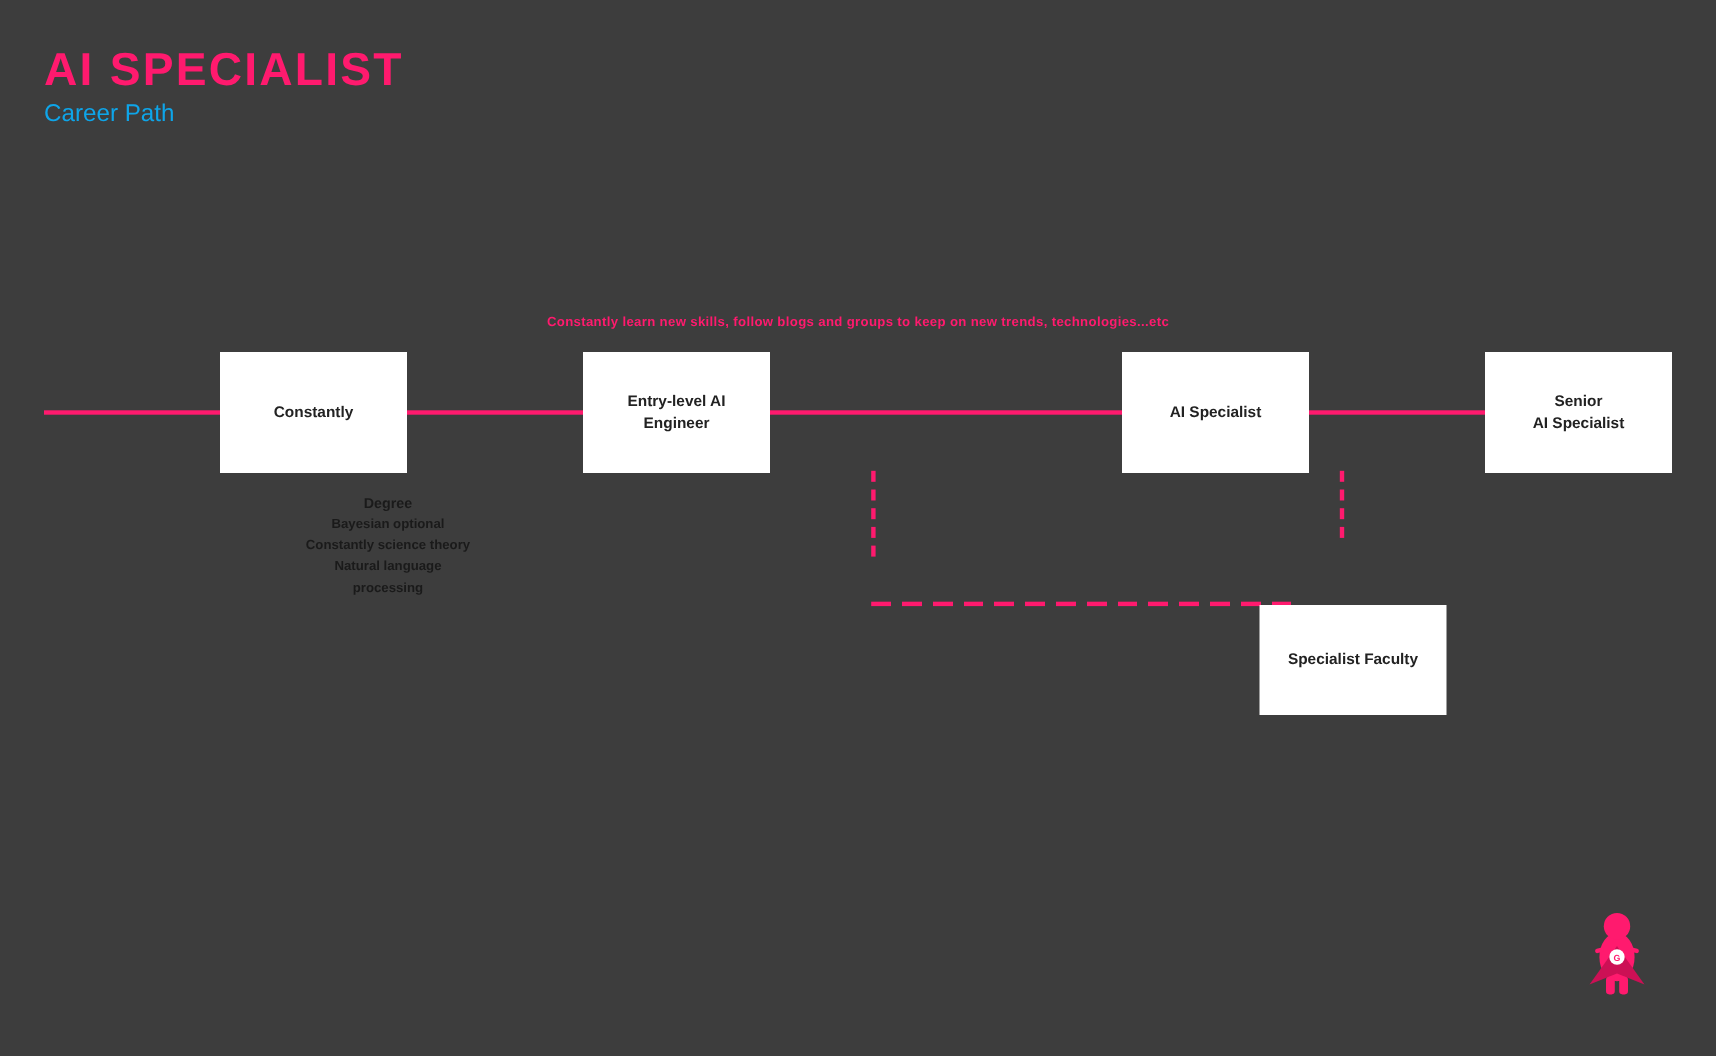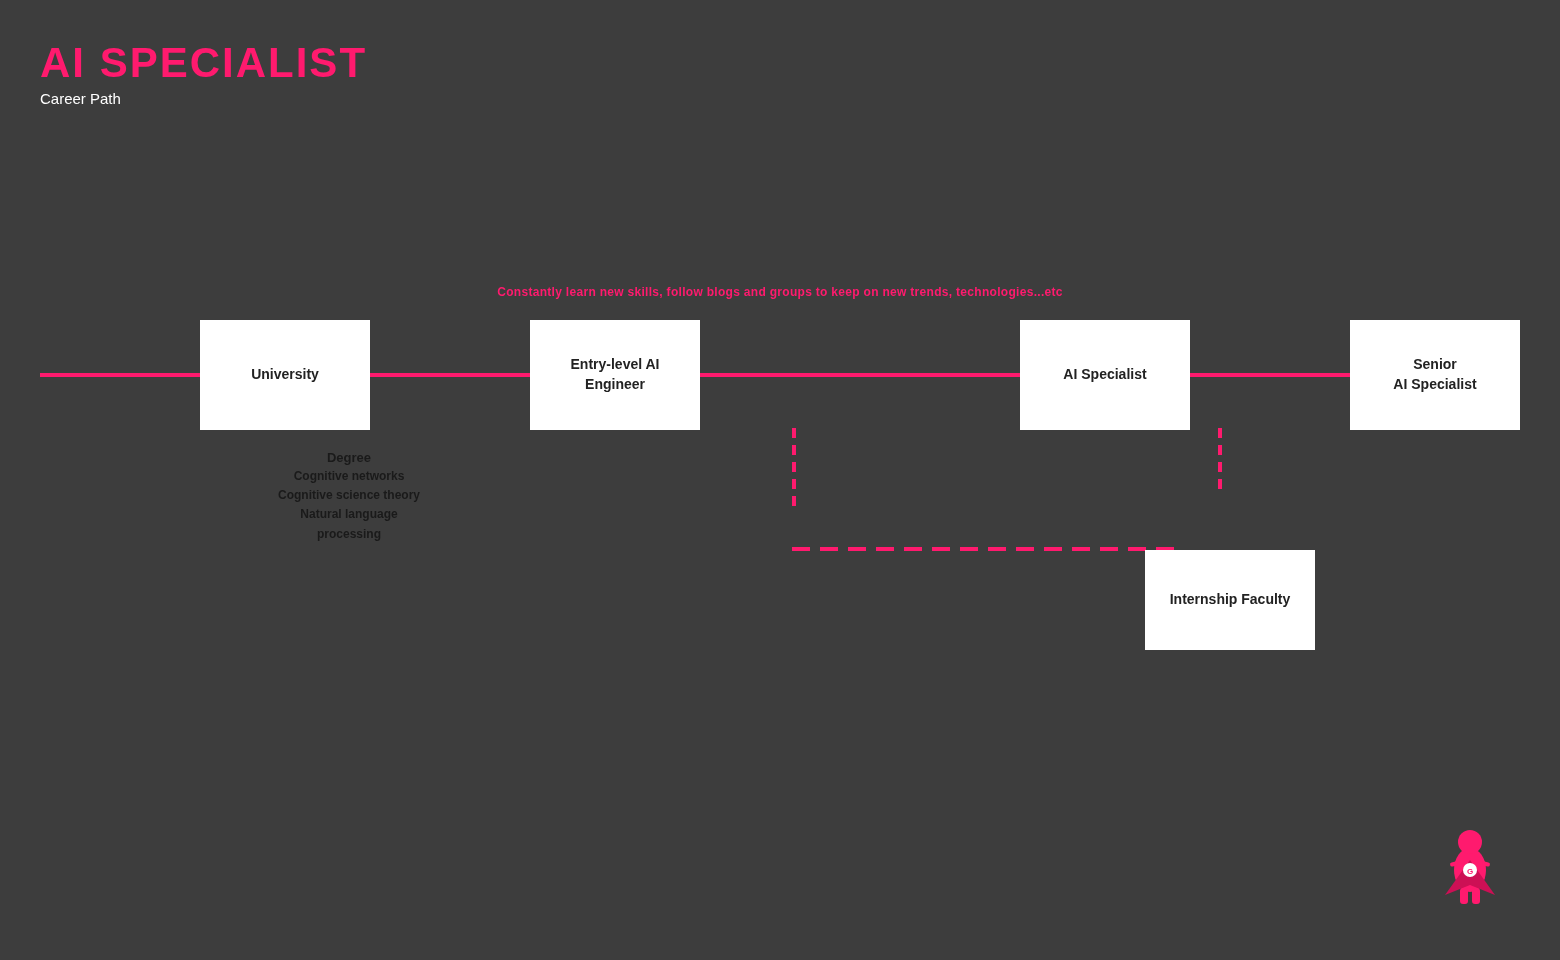--- a/index.html
+++ b/index.html
@@ -22,22 +22,22 @@
     .title {
       font-size: 42px;
       font-weight: 900;
       color: #ff1a6e;
       letter-spacing: 2px;
       text-transform: uppercase;
       line-height: 1.1;
     }
 
     .subtitle {
-      font-size: 15px;
-      color: #ffffff;
+      font-size: 22px;
+      color: #0ea5e9;
       margin-top: 4px;
       font-weight: 400;
     }
 
     .tagline {
       position: absolute;
       top: 285px;
       left: 50%;
       transform: translateX(-50%);
       color: #ff1a6e;
@@ -201,21 +201,21 @@
 
 <div class="tagline">Constantly learn new skills, follow  blogs and groups to keep on new trends, technologies...etc</div>
 
 <div class="diagram">
 
   <div class="top-row">
 
     <div class="connector"></div>
 
     <div class="box">
-      <span>University</span>
+      <span>Constantly</span>
     </div>
     <div class="connector"></div>
 
     <div class="box">
       <span>Entry-level AI<br>Engineer</span>
     </div>
     <div class="connector"></div>
 
     <div class="connector"></div>
 
@@ -224,22 +224,22 @@
     </div>
     <div class="connector"></div>
 
     <div class="box">
       <span>Senior<br>AI Specialist</span>
     </div>
   </div>
 
   <div class="internship-labels">
     <div class="learn-title">Degree</div>
-    <div class="skill">Cognitive networks</div>
-    <div class="skill">Cognitive science theory</div>
+    <div class="skill">Bayesian optional</div>
+    <div class="skill">Constantly science theory</div>
     <div class="skill">Natural language<br>processing</div>
   </div>
 
   <div class="masters-vertical">
     <div class="dash-v"></div>
     <div class="dash-v"></div>
     <div class="dash-v"></div>
     <div class="dash-v"></div>
     <div class="dash-v"></div>
   </div>
@@ -247,21 +247,21 @@
   <div class="senior-vertical">
     <div class="dash-v"></div>
     <div class="dash-v"></div>
     <div class="dash-v"></div>
     <div class="dash-v"></div>
   </div>
 
   <div class="dashed-h-line"></div>
 
   <div class="univ-box">
-    <span>Internship Faculty</span>
+    <span>Specialist Faculty</span>
   </div>
 
 </div>
 
 <div class="superhero">
   <svg viewBox="0 0 80 90" xmlns="http://www.w3.org/2000/svg">
 
     <ellipse cx="40" cy="50" rx="16" ry="22" fill="#ff1a6e"></ellipse>
 
     <circle cx="40" cy="22" r="12" fill="#ff1a6e"></circle>

